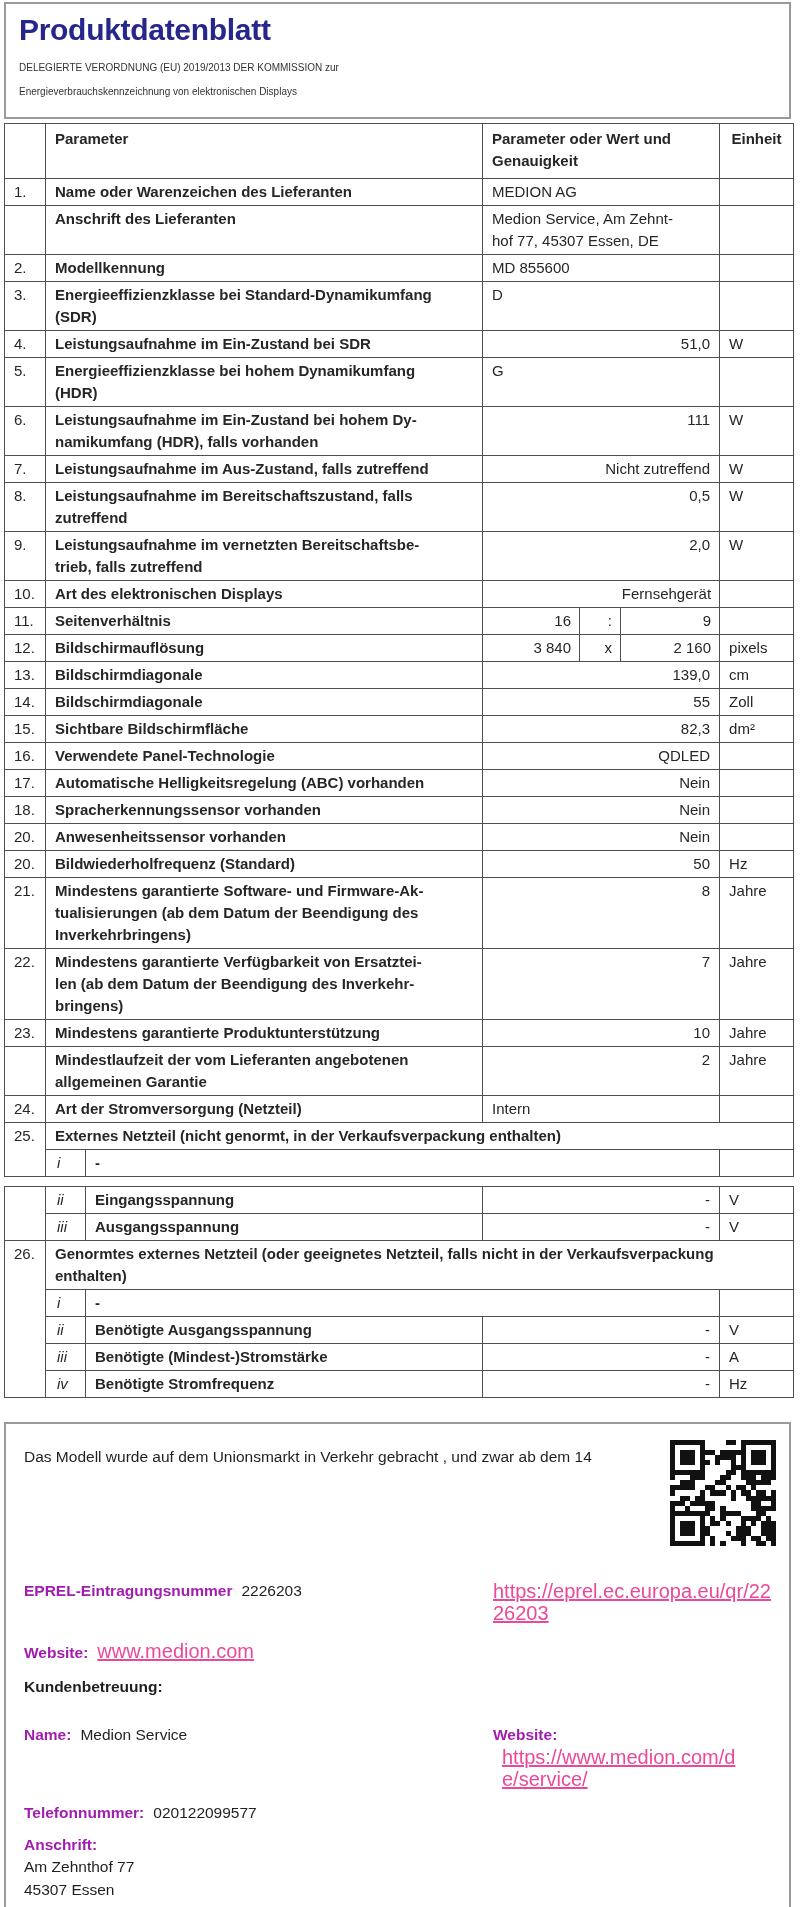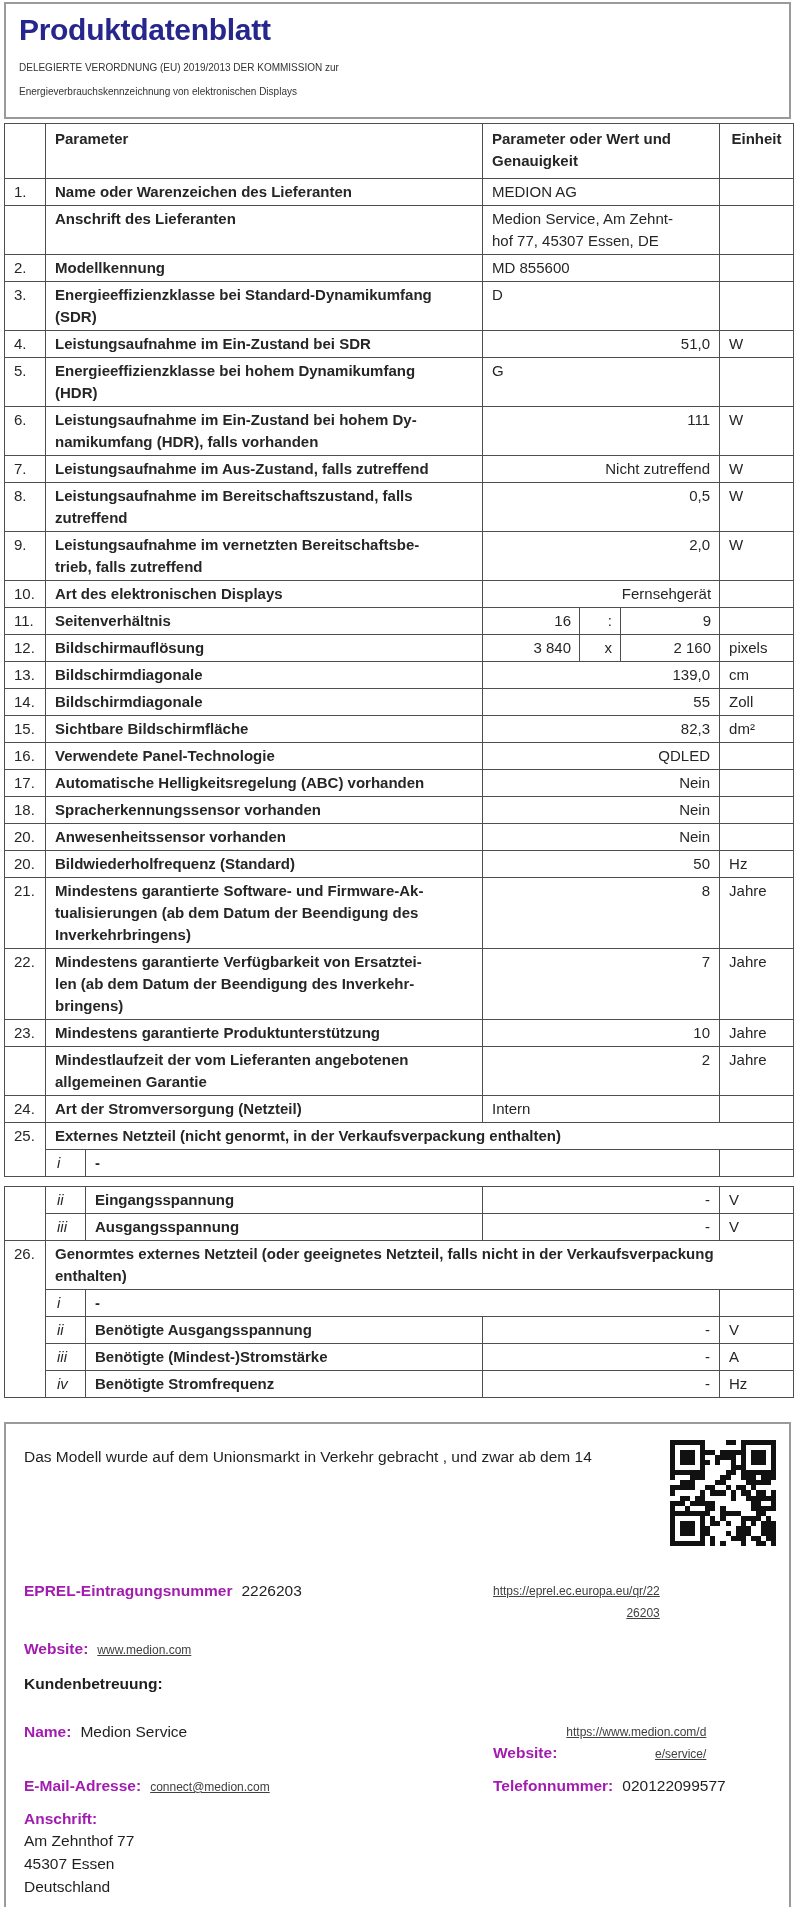--- a/index.html
+++ b/index.html
@@ -27,22 +27,22 @@
   td.hdr{font-weight:bold;padding-top:4px;padding-bottom:6px;}
 
   
   .footer-box{position:relative;margin:24px 5px 0 4px;border:2px solid #9a9a9a;
               padding:16px 18px 16px 18px;font-size:15.5px;min-height:430px;}
   .intro{margin-top:6px;padding-right:128px;white-space:nowrap;overflow:hidden;line-height:22px;}
   .qr{position:absolute;top:16px;right:13px;width:106px;height:106px;}
   .frow{display:grid;grid-template-columns:469px auto;align-items:start;}
   .flabel{font-weight:bold;color:#a21caf;}
   .fval{margin-left:9px;}
-  .flink{color:#404040;text-decoration:underline;margin-left:9px;font-size:12px;
-         white-space:pre-line;line-height:22px;display:inline-block;cursor:pointer;text-align:right;}
+  .flink{color:#ec4899;text-decoration:underline;margin-left:9px;font-size:20px;
+         white-space:pre-line;line-height:22px;display:inline-block;cursor:pointer;}
   .fleft,.fright{line-height:22px;}
   .eprel-row{margin-top:112px;}
   .lieferant-row{margin-top:14px;}
   .kunden{margin-top:14px;font-weight:bold;}
   .name-row{margin-top:28px;}
   .email-row{margin-top:10px;}
   .anschrift{margin-top:12px;}
   .addr{white-space:pre-line;line-height:23px;margin-top:1px;}
 </style>
 </head>
@@ -497,23 +497,20 @@
       <div class="fleft">
         <span class="flabel">Name:</span><span class="fval">Medion Service</span>
       </div>
       <div class="fright">
         <span class="flabel">Website:</span><a class="flink">https://www.medion.com/d
 e/service/</a>
       </div>
     </div>
 
     <div class="frow email-row">
-      <div class="fleft">
-        <span class="flabel">E-Mail-Adresse:</span><a class="flink">connect@medion.com</a>
-      </div>
       <div class="fright">
         <span class="flabel">Telefonnummer:</span><span class="fval">020122099577</span>
       </div>
     </div>
 
     <div class="anschrift">
       <div class="flabel">Anschrift:</div>
       <div class="addr">Am Zehnthof 77
 45307 Essen
 Deutschland</div>

